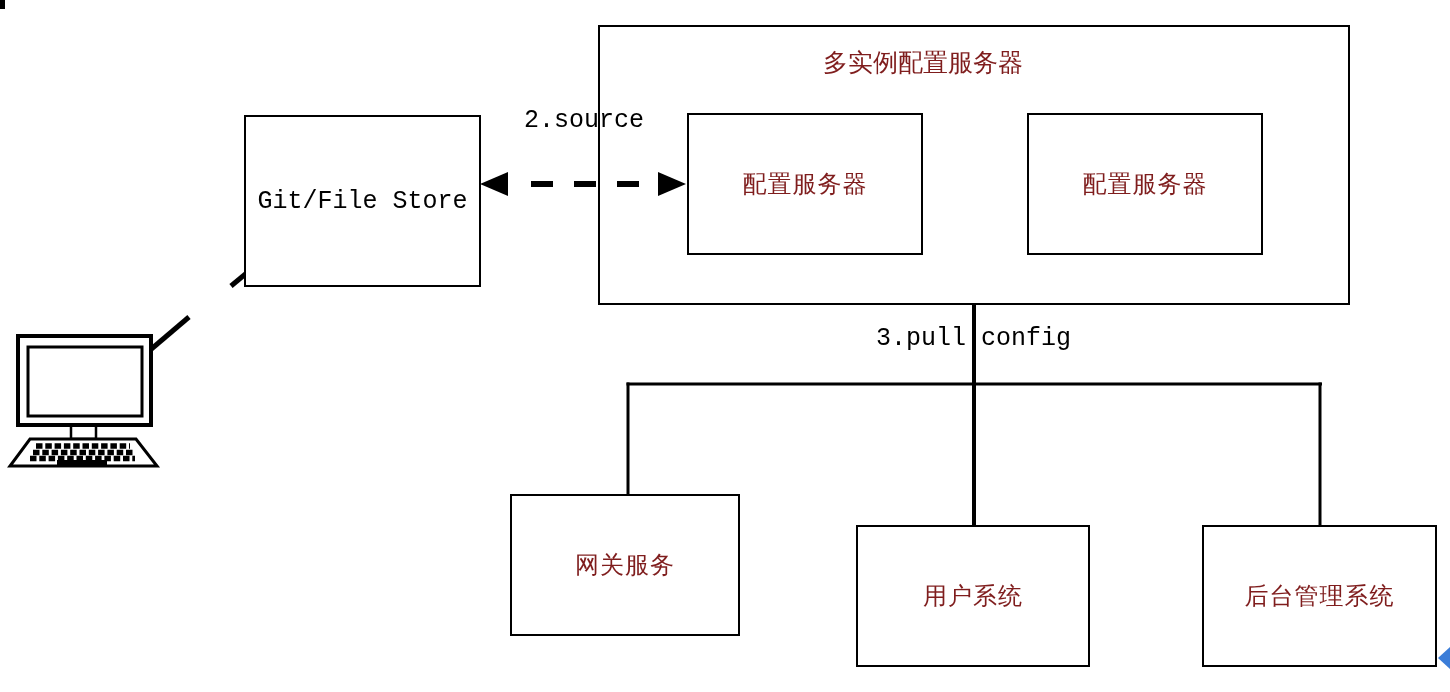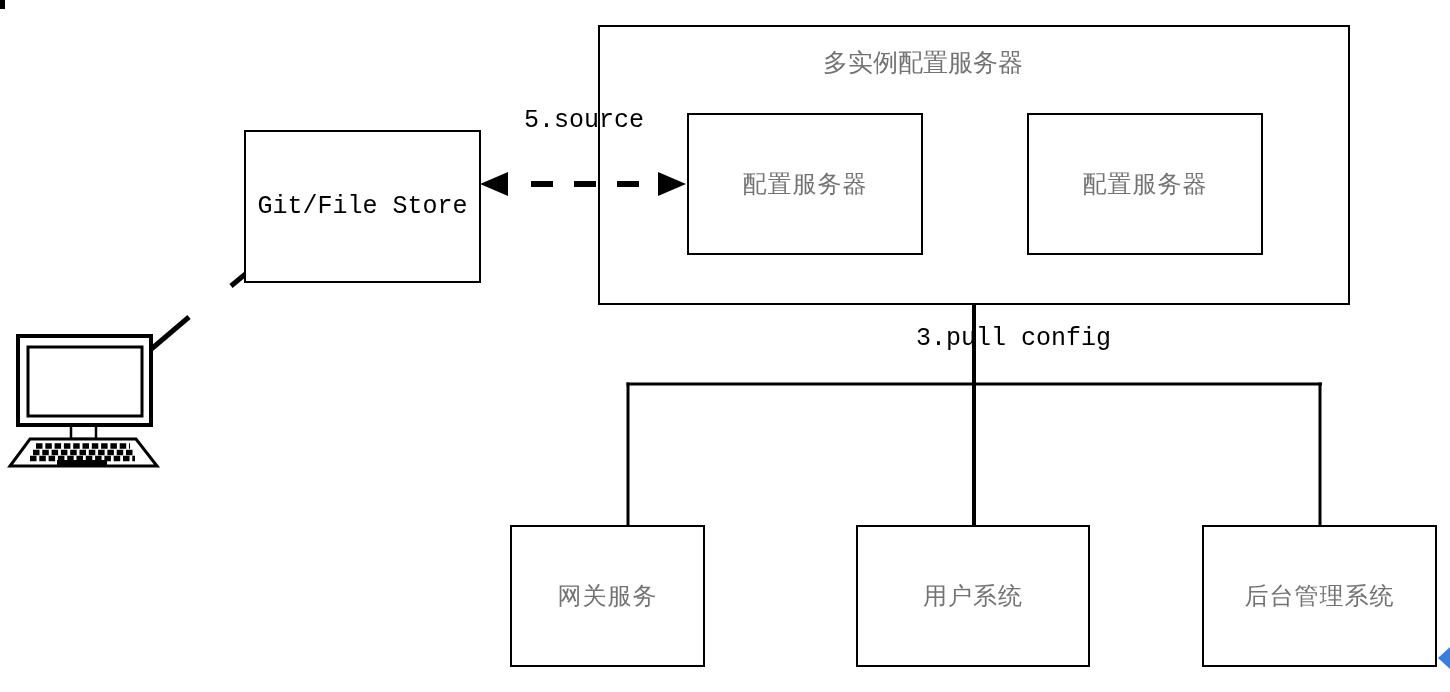--- a/index.html
+++ b/index.html
@@ -28,63 +28,63 @@
     display: flex;
     align-items: center;
     justify-content: center;
     box-sizing: border-box;
   }
   .box.transparent {
     background: transparent;
   }
   .cjk {
     font-family: "DejaVu Serif", serif;
-    color: #737373;
+    color: #7f1d1d;
   }
   .node-label {
     font-size: 24px;
     letter-spacing: 1px;
     white-space: nowrap;
     font-family: Liberation Serif, serif;
   }
   .latin {
     font-family: "Liberation Mono", "DejaVu Sans Mono", monospace;
     color: #000000;
     white-space: nowrap;
   }
-  .git-box { left: 244px; top: 130px; width: 237px; height: 153px; }
+  .git-box { left: 244px; top: 115px; width: 237px; height: 172px; }
   .git-box .latin { font-size: 25px; }
 
   .cluster-box { left: 598px; top: 25px; width: 752px; height: 280px; background: transparent; }
   .cluster-title {
     position: absolute;
     left: 798px; top: 46px; width: 250px;
     text-align: center;
     font-size: 25px;
     letter-spacing: 0px;
     white-space: nowrap;
   }
   .cs1-box { left: 687px; top: 113px; width: 236px; height: 142px; }
   .cs2-box { left: 1027px; top: 113px; width: 236px; height: 142px; }
 
-  .gateway-box { left: 510px; top: 525px; width: 195px; height: 142px; }
+  .gateway-box { left: 510px; top: 494px; width: 230px; height: 142px; }
   .user-box    { left: 856px; top: 525px; width: 234px; height: 142px; }
   .admin-box   { left: 1202px; top: 525px; width: 235px; height: 142px; }
 
   .edge-label {
     position: absolute;
     font-size: 25px;
     background: transparent;
   }
   .push-label { left: 116px; top: 289px; }
   .source-label {
     left: 500px; top: 103px; width: 168px;
     text-align: center; line-height: 35px;
   }
-  .pull-label { left: 916px; top: 324px; }
+  .pull-label { left: 876px; top: 324px; }
 
   .collapse-arrow {
     position: absolute;
     left: 1438px; top: 647px;
     width: 0; height: 0;
     border-top: 11px solid transparent;
     border-bottom: 11px solid transparent;
     border-right: 12px solid #3b7dd8;
     cursor: pointer;
   }
@@ -158,20 +158,20 @@
   <div class="box admin-box">
     <span class="cjk node-label">后台管理系统</span>
   </div>
 
   <div class="box user-box">
     <span class="cjk node-label">用户系统</span>
   </div>
 
 
   <div class="edge-label latin source-label">
-    <div>5.source</div>
+    <div>2.source</div>
   </div>
 
   <div class="edge-label latin pull-label">3.pull config</div>
 
   <div class="collapse-arrow"></div>
 
 </div>
 
 </body></html>

